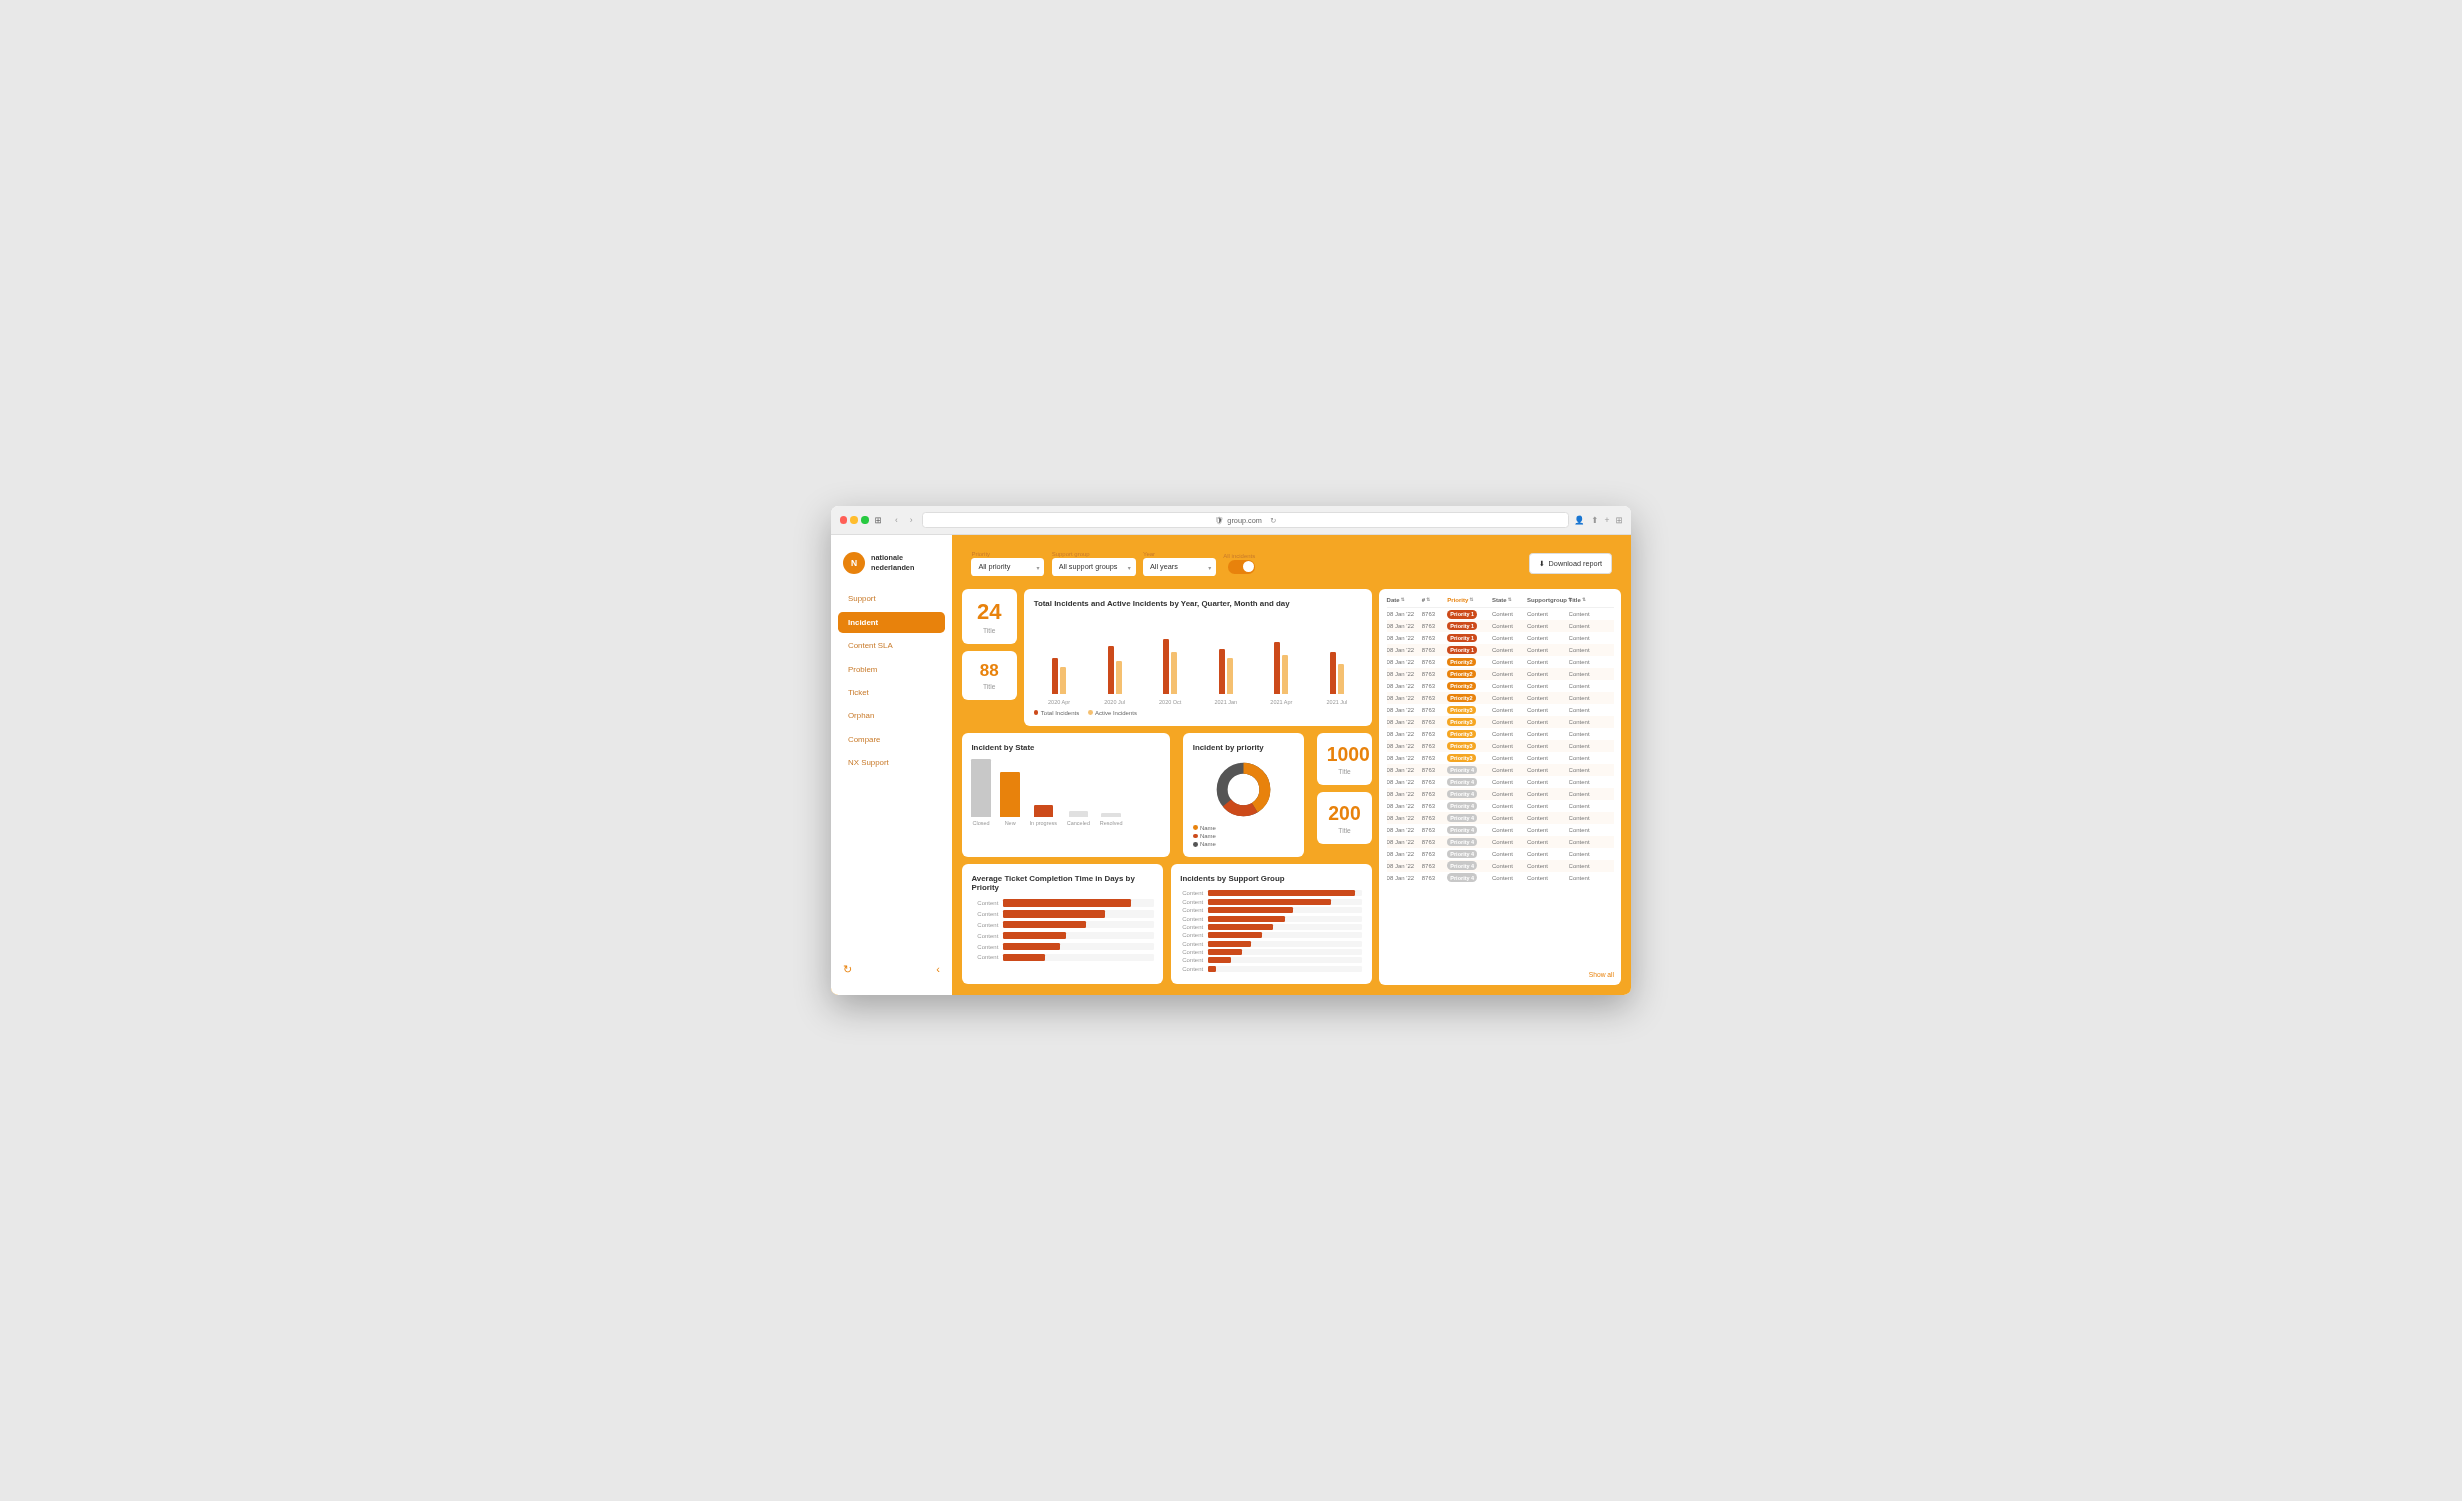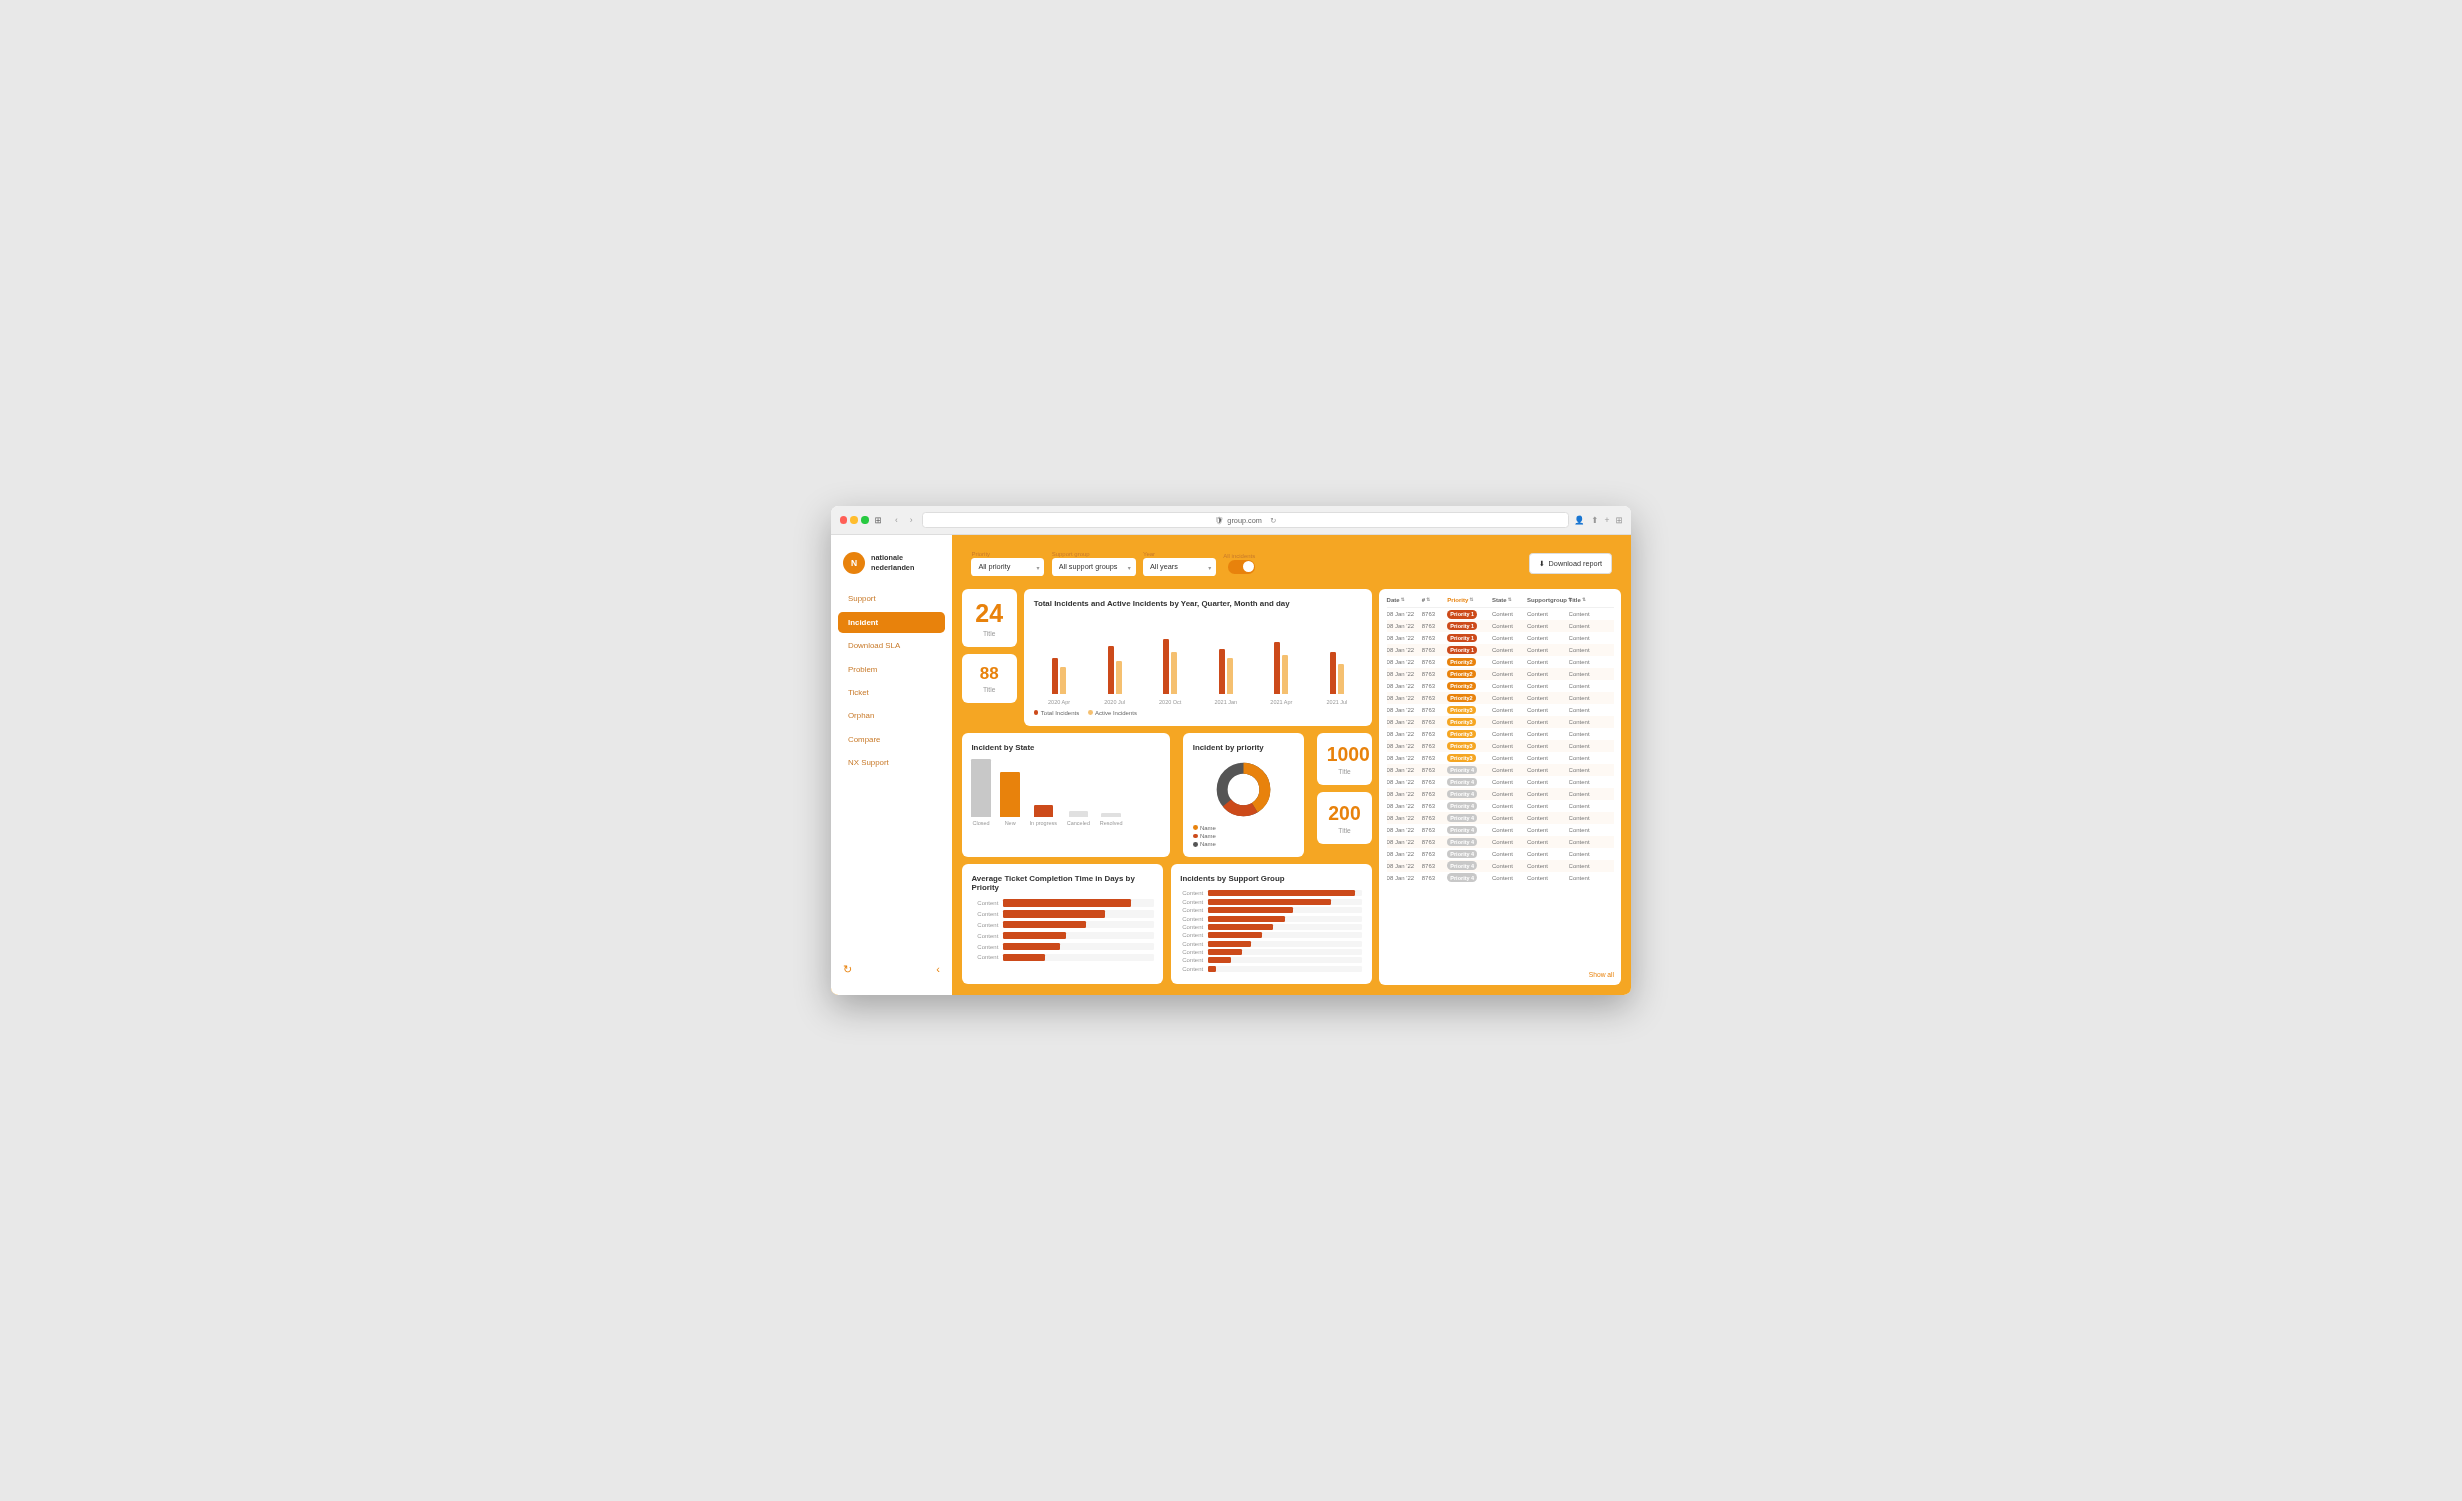--- a/index.html
+++ b/index.html
@@ -52,21 +52,21 @@
 
     
     .dashboard-grid { display: flex; gap: 7.3px; flex: 1; overflow: hidden; }
 
     .left-panels { display: flex; flex-direction: column; gap: 7.3px; flex: 1; }
 
     
     .top-row { display: flex; gap: 7.3px; }
     .stat-cards { display: flex; flex-direction: column; gap: 7.3px; }
     .stat-card { background: white; border-radius: 6px; padding: 9.7px; text-align: center; width: 55px; }
-    .stat-number { font-size: 25px; font-weight: 700; color: #e8820c; }
+    .stat-number { font-size: 22px; font-weight: 700; color: #e8820c; }
     .stat-number.large { font-size: 17px; }
     .stat-label { font-size: 6.7px; color: #999; margin-top: 2.4px; }
 
     .chart-card { background: white; border-radius: 6px; padding: 9.7px; flex: 1; }
     .chart-title { font-size: 7.9px; font-weight: 600; color: #333; margin-bottom: 7.3px; }
 
     
     .bar-chart { display: flex; align-items: flex-end; gap: 4.8px; height: 79px; padding-top: 6px; }
     .chart-labels { display: flex; gap: 4.8px; margin-top: 4.8px; }
     .legend { display: flex; gap: 8.5px; margin-top: 4.8px; }
@@ -145,21 +145,21 @@
         </div>
         <div class="logo-text">
           <div>nationale</div>
           <div>nederlanden</div>
         </div>
       </div>
 
       <div class="nav-items">
         <div class="nav-item">Support</div>
         <div class="nav-item active">Incident</div>
-        <div class="nav-item">Download SLA</div>
+        <div class="nav-item">Content SLA</div>
         <div class="nav-item">Problem</div>
         <div class="nav-item">Ticket</div>
         <div class="nav-item">Orphan</div>
         <div class="nav-item">Compare</div>
         <div class="nav-item">NX Support</div>
       </div>
 
       <div class="sidebar-footer">
         <span class="refresh-icon">↻</span>
         <span class="chevron-left">‹</span>

